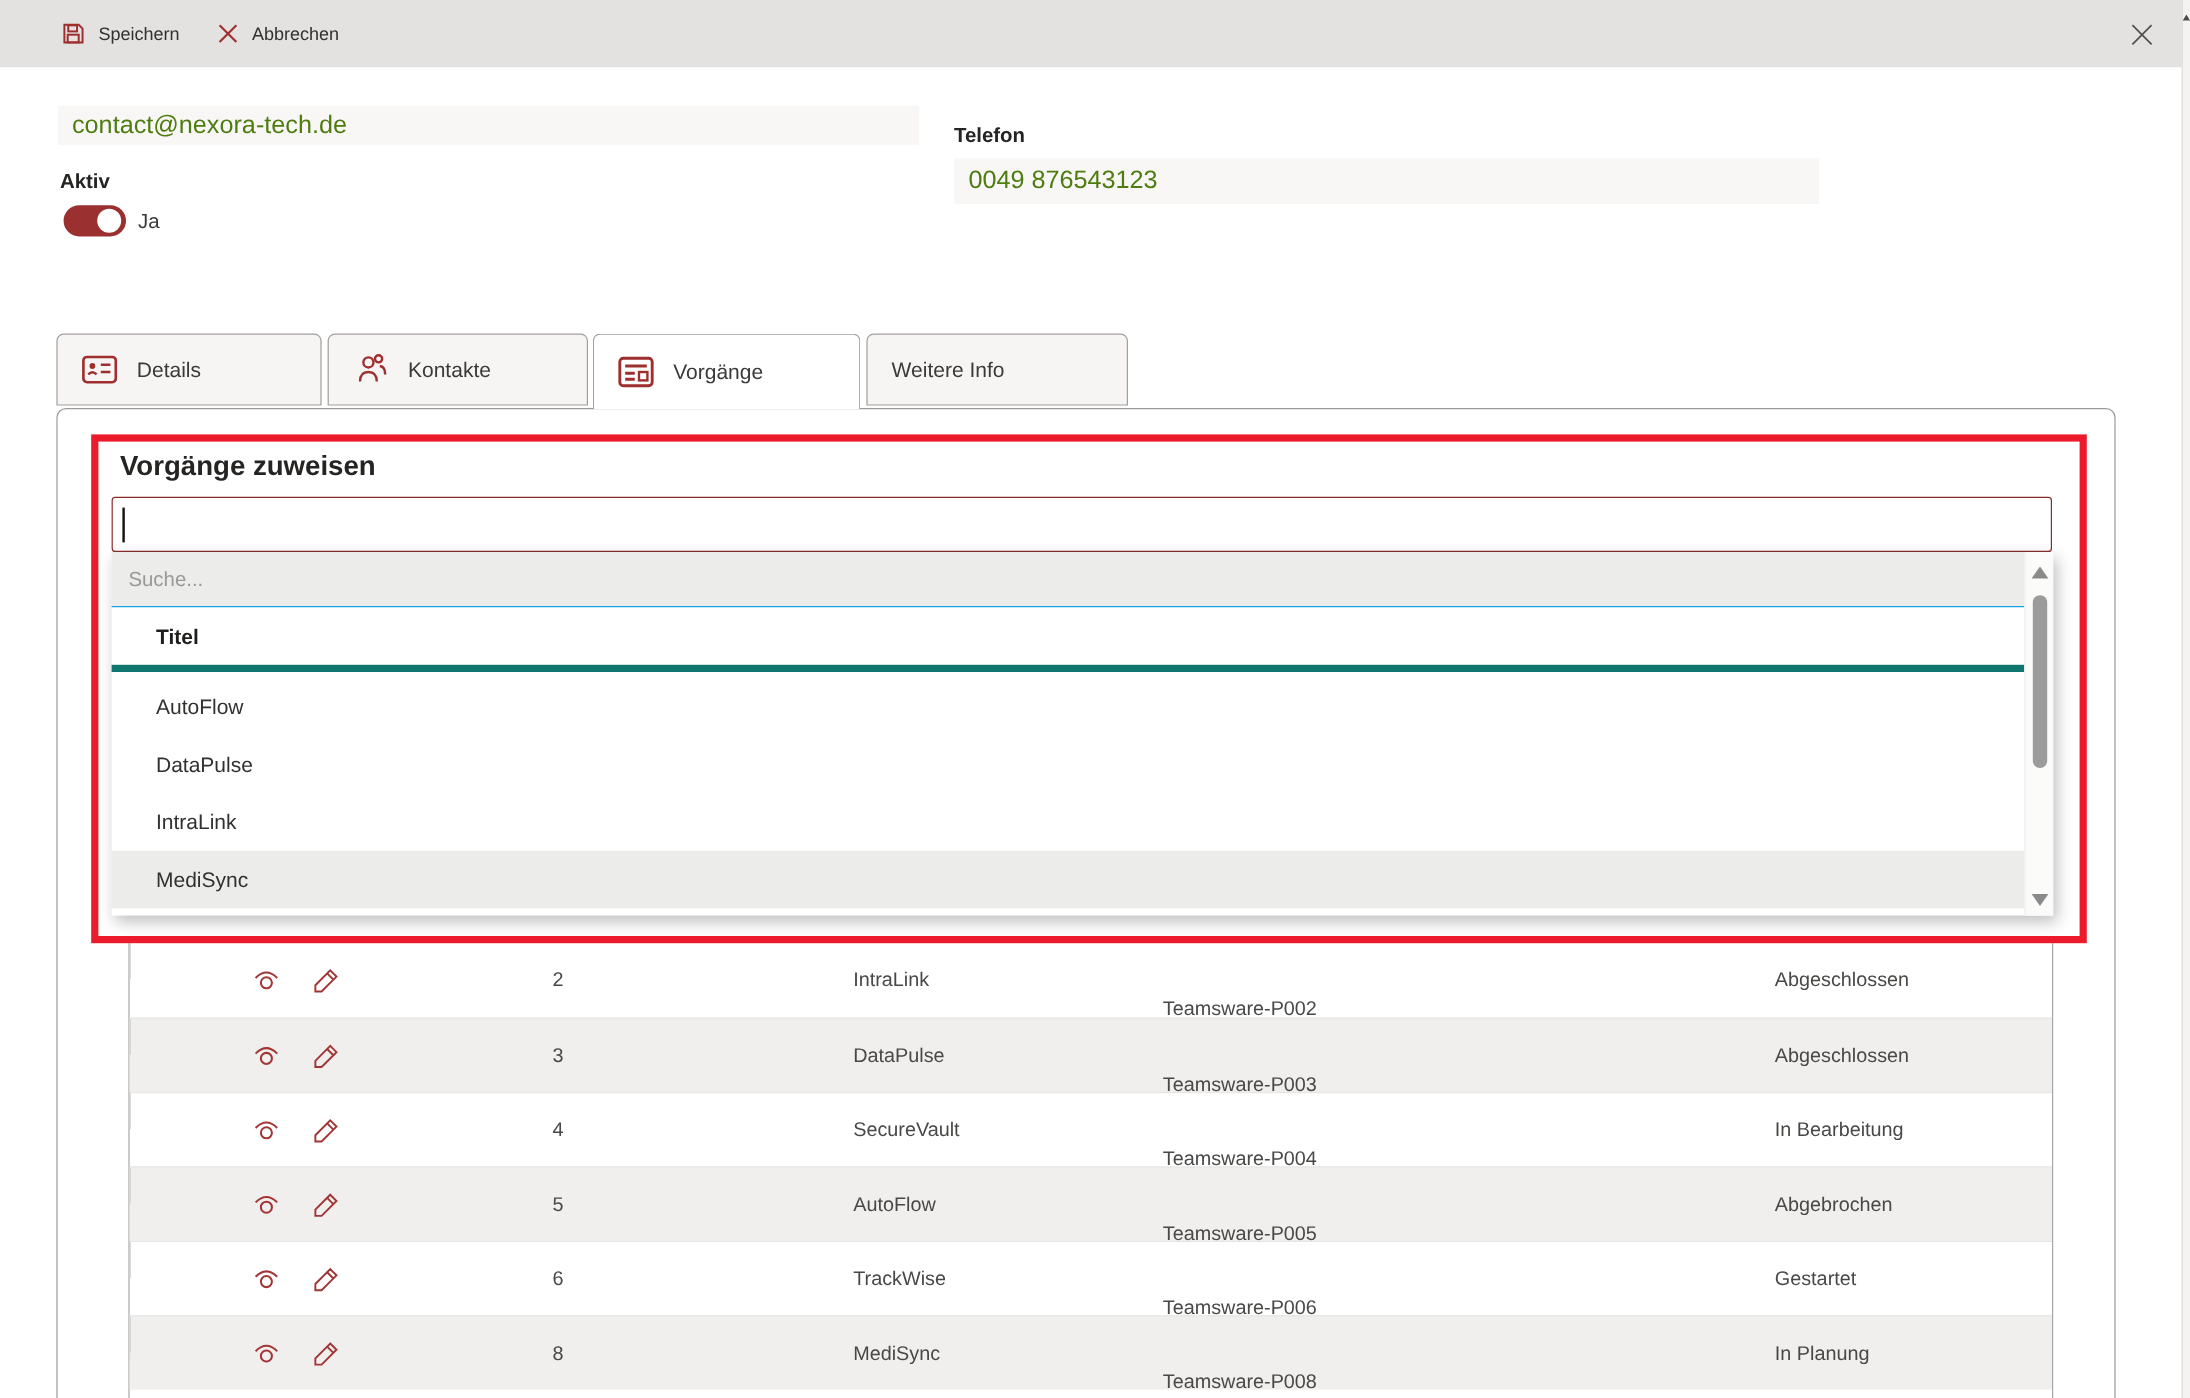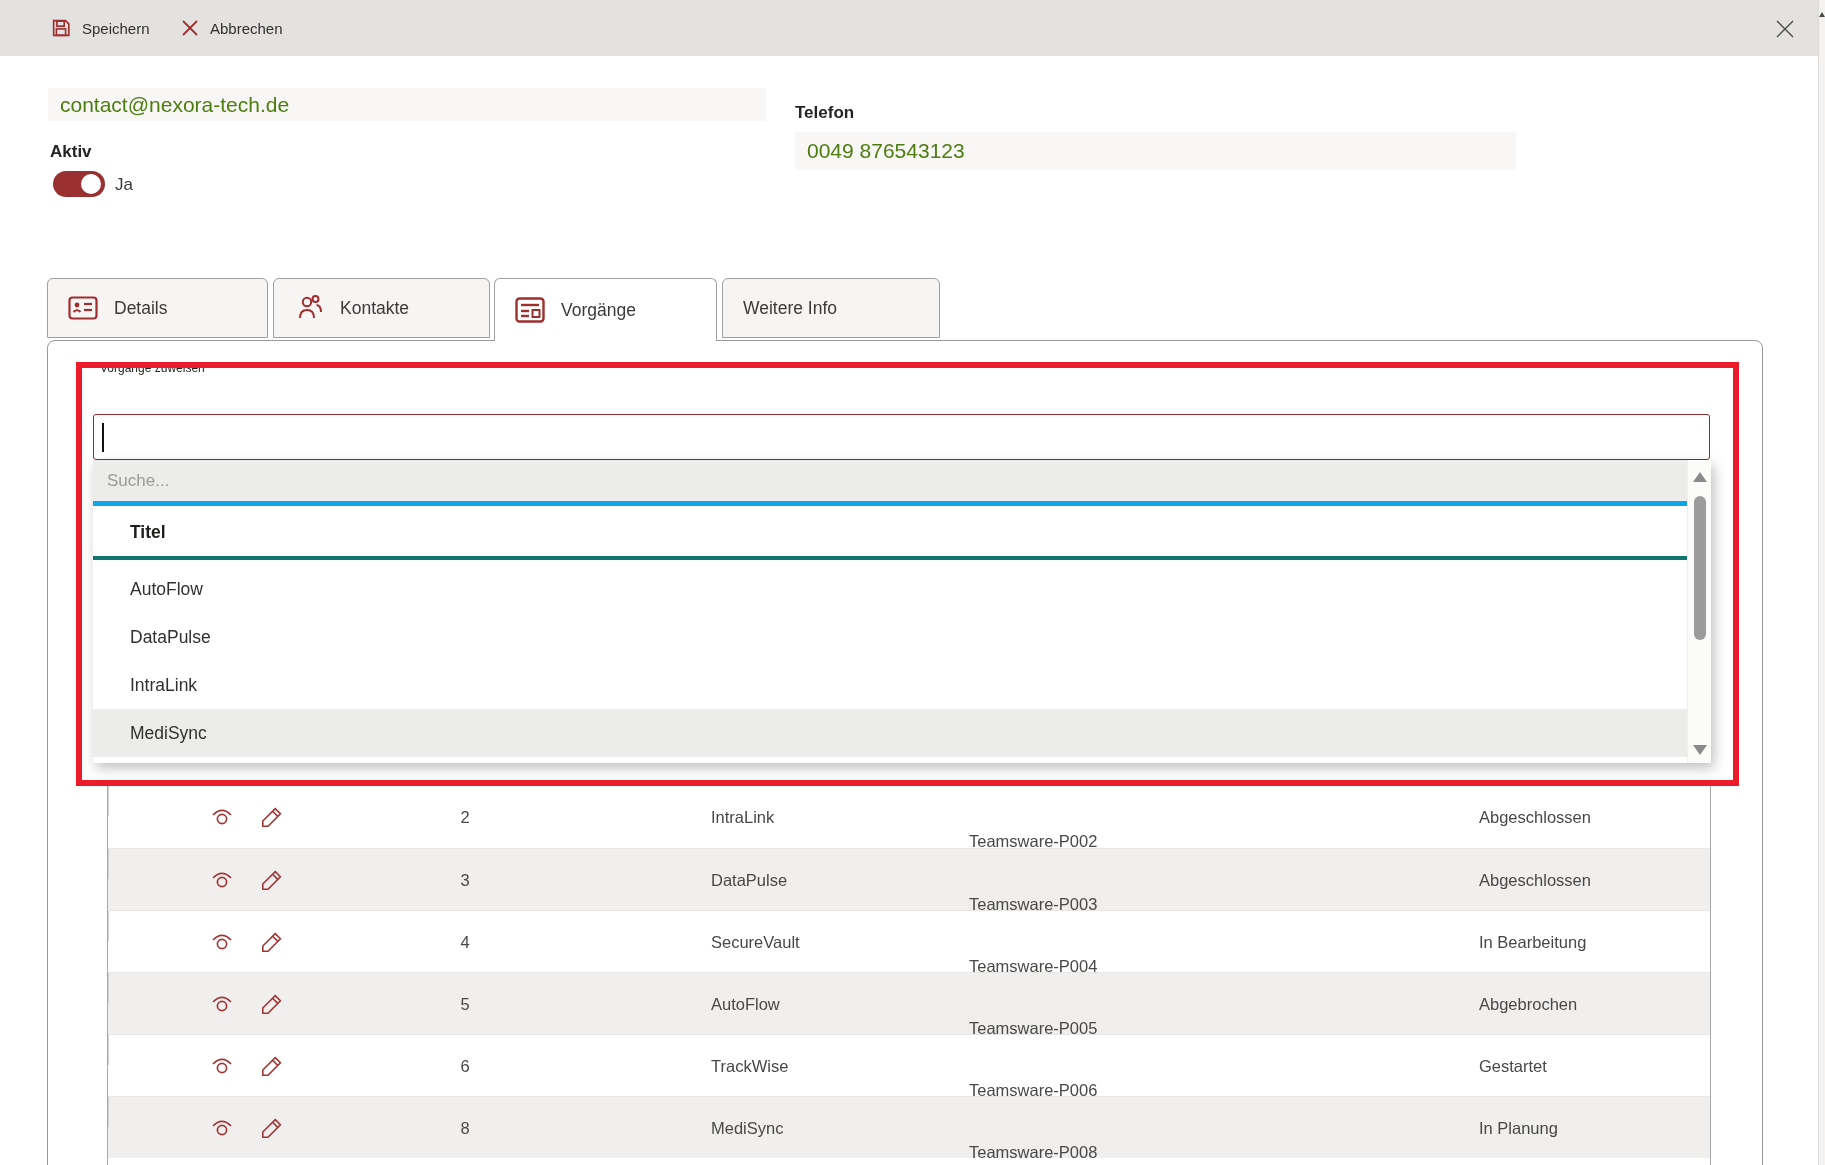--- a/index.html
+++ b/index.html
@@ -47,33 +47,33 @@
 
   
   .panel { left:47px; top:340px; width:1716px; height:900px; background:#fff;
            border:1px solid #9b9a99; border-radius:8px 8px 0 0; z-index:1; }
 
   
   .red-rect { left:76px; top:362px; width:1663px; height:424px; border:6px solid #ec1b2c;
               z-index:50; pointer-events:none; }
 
   
-  .assign-label { left:100px; top:361px; font-weight:400; font-size:12px; color:#252423; z-index:6; }
+  .assign-label { left:100px; top:375px; font-weight:700; font-size:23px; color:#252423; z-index:6; }
   .combo { left:93px; top:414px; width:1617px; height:46px; background:#fff;
            border:1.5px solid #8b2c2c; border-radius:3px; z-index:6; cursor:text; }
   .caret { position:absolute; left:8px; top:8px; width:1.5px; height:29px; background:#111; }
 
   .dropdown { left:93px; top:460px; width:1618px; height:303px; background:#fff;
               box-shadow:3px 5px 12px rgba(0,0,0,.25); z-index:7; }
   .dd-search { position:absolute; left:0; top:0; width:1594px; height:46px; background:#ececeb;
                display:flex; align-items:center; padding-left:14px; font-size:17px; color:#9b9998;
-               border-bottom:5px solid #0ea5e9; cursor:text; }
+               border-bottom:1px solid #0ea5e9; cursor:text; }
   .dd-header { position:absolute; left:0; top:48px; width:1594px; height:52px;
                display:flex; align-items:center; padding-left:37px; font-weight:700;
-               font-size:17.5px; color:#1f1e1d; border-bottom:4px solid #0f766e;text-align:center; }
+               font-size:17.5px; color:#1f1e1d; border-bottom:6px solid #0f766e;text-align:center; }
   .dd-item { position:absolute; left:0; width:1594px; height:48px; display:flex; align-items:center;
              padding-left:37px; font-size:17.5px; color:#323130; cursor:pointer; }
   .dd-item.hl { background:#ececeb; }
   .dd-i0 { top:105px; } .dd-i1 { top:153px; } .dd-i2 { top:201px; } .dd-i3 { top:249px; }
 
   .dd-scroll { position:absolute; left:1594px; top:0; width:24px; height:303px; background:#fbfbfa;
                border-left:1px solid #efefee; cursor:pointer; }
   .dd-scroll .up { position:absolute; left:5px; top:12px; width:0; height:0;
                    border-left:7px solid transparent; border-right:7px solid transparent;
                    border-bottom:10px solid #8a8a8a; }

